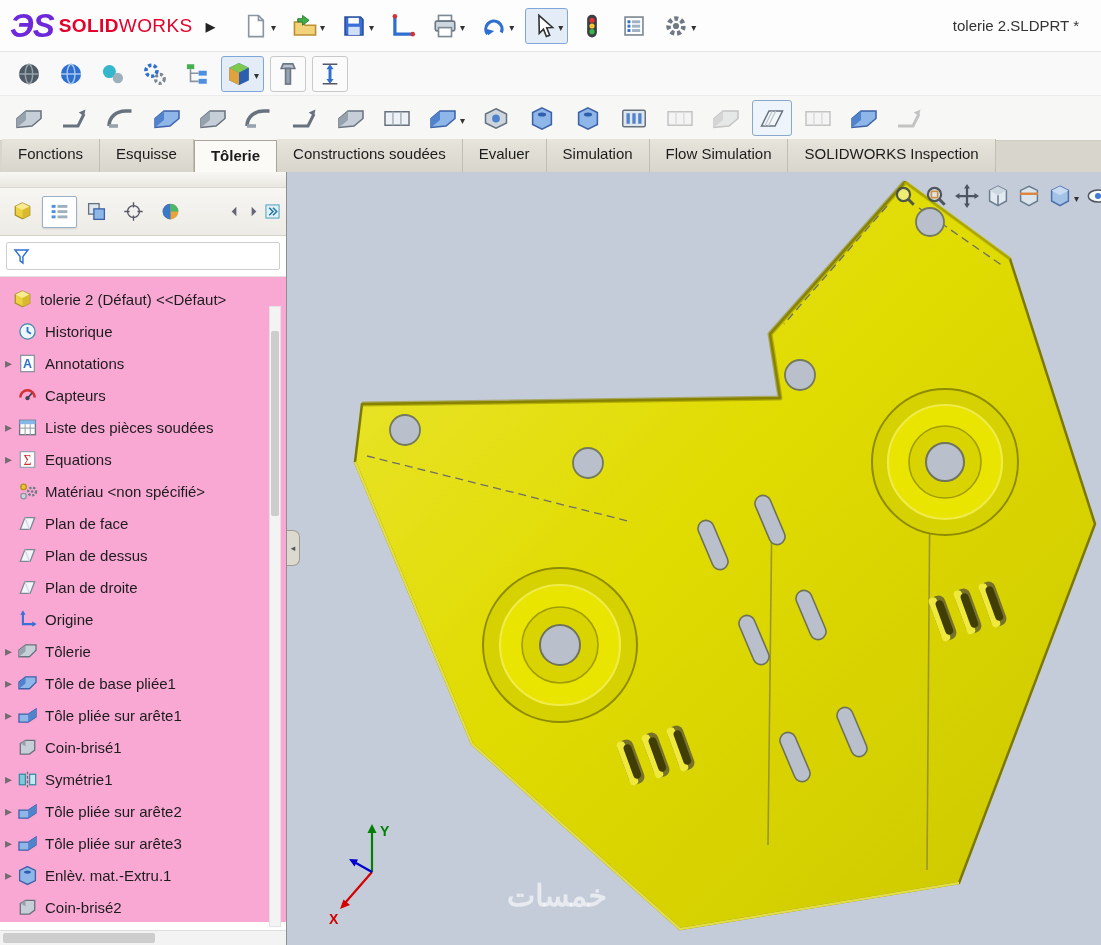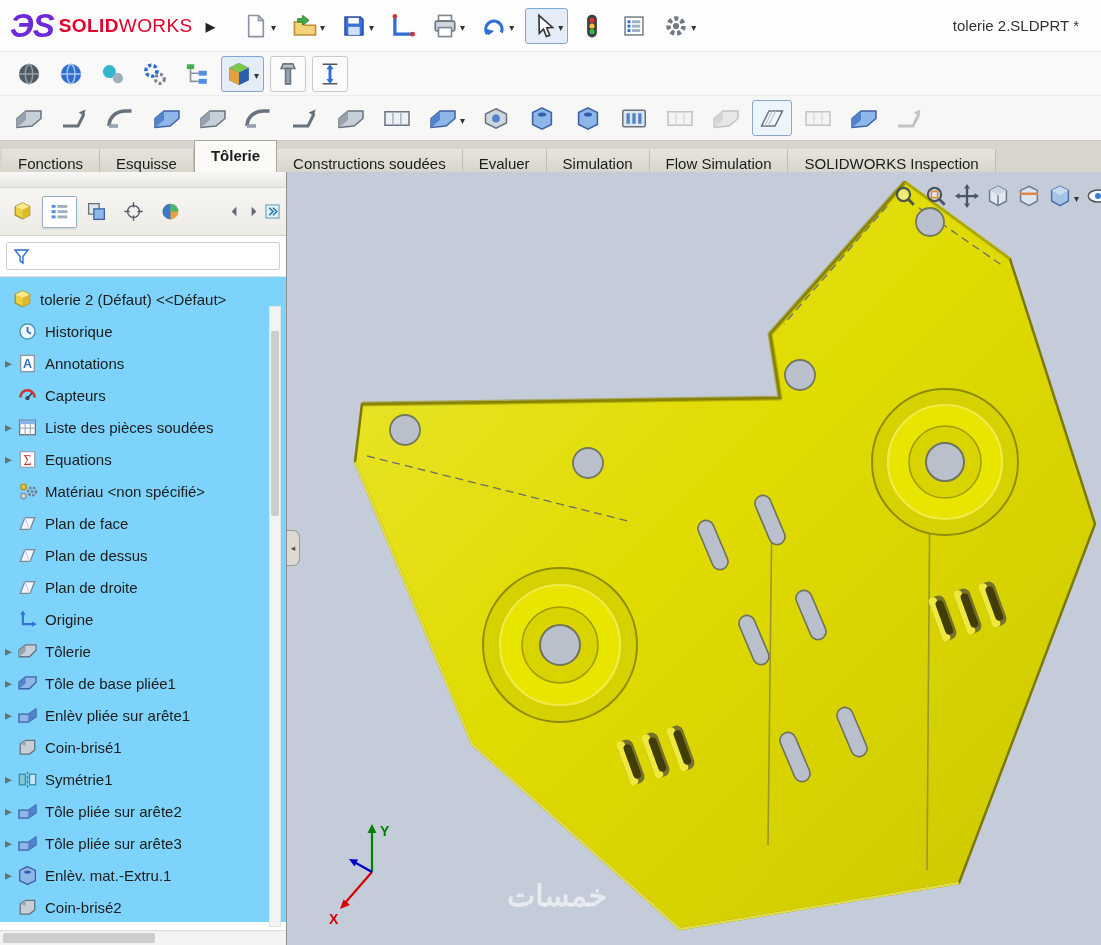--- a/index.html
+++ b/index.html
@@ -26,40 +26,40 @@
 
   .row2{height:44px;display:flex;align-items:center;padding:0 8px;background:#f9f9f9;border-bottom:1px solid #ececec}
   .row3{height:44px;display:flex;align-items:center;padding:0 6px;background:#f7f7f6}
   .sbtn{height:36px;display:flex;align-items:center;padding:0 4px;margin:0 3px;border:1px solid transparent;border-radius:3px}
   .sbtn .ic{width:30px;height:25px}
   .sbtn.disabled{opacity:.38;filter:grayscale(.9)}
   .sbtn.activebtn{border-color:#8aa8cc;background:#eef4fb}
 
   
   .tabs{height:32px;background:#d8d5cc;display:flex;align-items:flex-end;border-top:1px solid #cfccc2;padding-left:2px}
-  .ctab{height:23px;line-height:30px;padding:0 16px;border-right:1px solid #c2beb2;color:#1c1c1c;background:linear-gradient(#e7e4dc,#d8d5cc);white-space:nowrap}
+  .ctab{height:33px;line-height:30px;padding:0 16px;border-right:1px solid #c2beb2;color:#1c1c1c;background:linear-gradient(#e7e4dc,#d8d5cc);white-space:nowrap}
   .ctab.active{height:32px;background:#fbfaf7;font-weight:bold;border:1px solid #a9a59a;border-bottom:none}
 
   
   .body{position:relative;display:flex;height:773px}
   .panel{position:relative;width:287px;flex:0 0 287px;background:#fff;border-right:1px solid #8f8f8f}
   .ptop{height:16px;background:linear-gradient(#f8f7f4,#e9e7e0);border-bottom:1px solid #dbd8cf}
   .ptabs{height:48px;display:flex;align-items:center;padding:2px 4px;background:linear-gradient(#f7f6f3,#edebe5);border-bottom:1px solid #d5d2c8}
   .ptabs-l,.ptabs-r{display:flex;align-items:center}
   .ptabs-r{margin-left:auto}
   .pbtn{height:32px;display:flex;align-items:center;padding:0 6px;margin:0 1px;border:1px solid transparent;border-radius:2px}
   .pbtn .ic{width:21px;height:21px}
   .pbtn.activebtn{background:#fff;border-color:#9ab0c8;box-shadow:0 1px 2px rgba(0,0,0,.12)}
   .cbtn{height:20px;display:flex;align-items:center;padding:0 2px}
   .cbtn .ic{width:15px;height:15px}
   .pfilter{padding:6px 6px;border-bottom:1px solid #e4e2dc;background:#fff}
   .filterbox{height:28px;border:1px solid #cfcfcf;border-radius:2px;display:flex;align-items:center;padding:0 5px;background:#fff}
   .filterbox .fi{width:19px;height:19px}
 
-  .tree{padding-top:6px;background:#7dd3fc;height:calc(100% - 128px);overflow:hidden}
+  .tree{padding-top:6px;background:#f9a8d4;height:calc(100% - 128px);overflow:hidden}
   .trow{display:flex;align-items:center;height:32px}
   .trow.root{padding-left:12px}
   .trow.child{}
   .arr{width:17px;flex:0 0 17px;display:flex;align-items:center;justify-content:center}
   .arr.has::before{content:"▸";color:#6e6e6e;font-size:14px}
   .ti{width:21px;height:21px;margin-right:7px;flex:0 0 21px}
   .tlabel{font-size:15px;color:#1c1c1c;white-space:nowrap}
 
   .vscroll{position:absolute;right:5px;top:134px;bottom:18px;width:12px;background:#f3f3f3;border:1px solid #e2e2e2}
   .vthumb{position:absolute;left:1px;right:1px;top:24px;height:185px;background:#cdcdcd;border-radius:2px}
@@ -718,21 +718,21 @@
             <svg class="ti">
               <use href="#sym-smbase"></use>
             </svg>
             <span class="tlabel">Tôle de base pliée1</span>
           </div>
           <div class="trow child">
             <span class="arr has"></span>
             <svg class="ti">
               <use href="#sym-smedge"></use>
             </svg>
-            <span class="tlabel">Enlèv pliée sur arête1</span>
+            <span class="tlabel">Tôle pliée sur arête1</span>
           </div>
           <div class="trow child">
             <span class="arr"></span>
             <svg class="ti">
               <use href="#sym-smcorner"></use>
             </svg>
             <span class="tlabel">Coin-brisé1</span>
           </div>
           <div class="trow child">
             <span class="arr has"></span>

